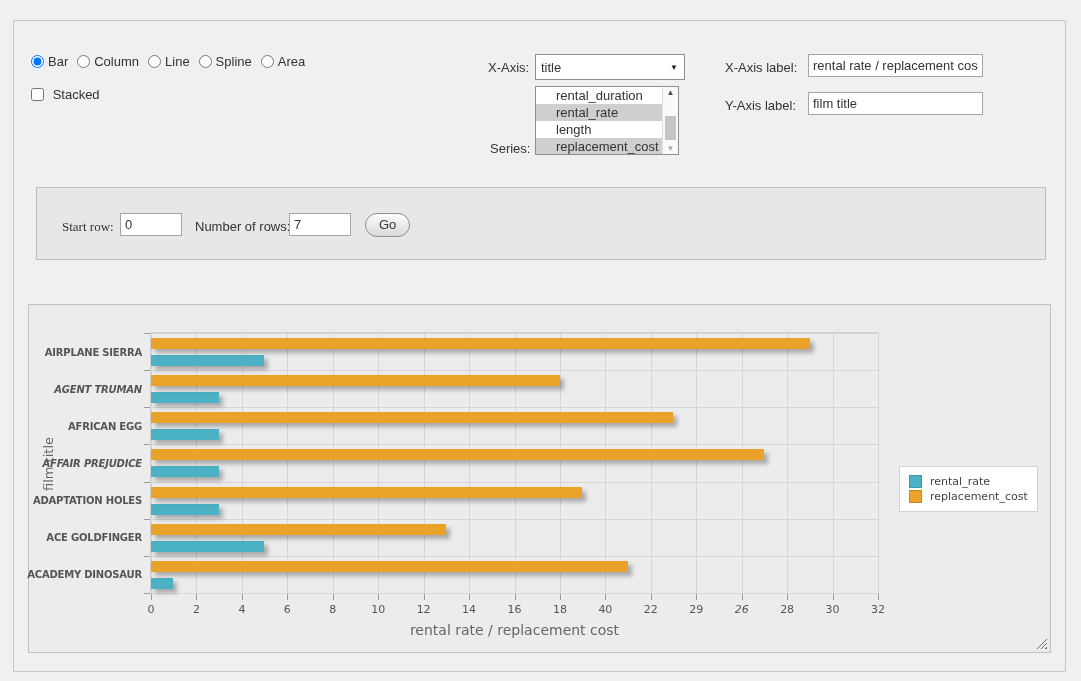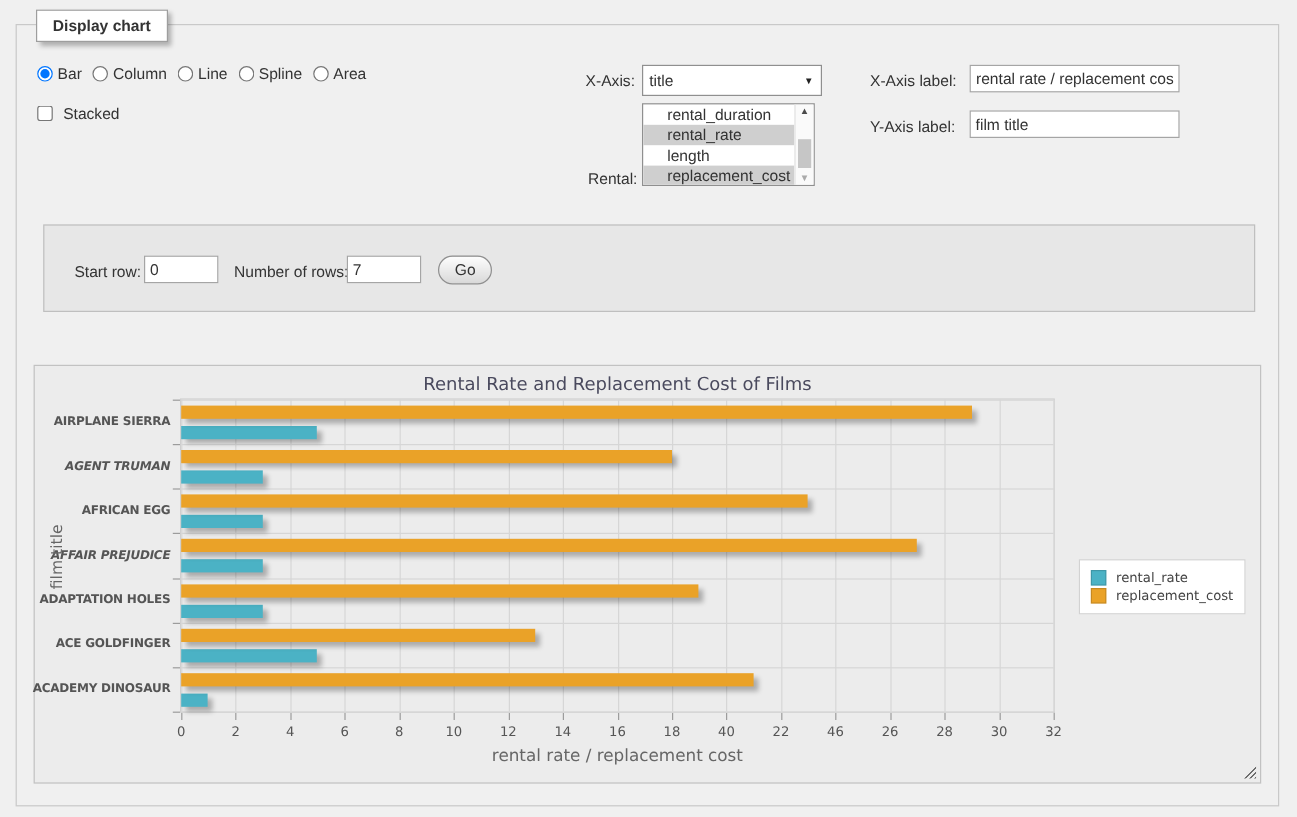--- a/index.html
+++ b/index.html
@@ -66,21 +66,21 @@
   .xlabel-text { position:absolute; left:711px; top:39px; }
   .xlabel-input { position:absolute; left:794px; top:33px; width:175px; }
   .ylabel-text { position:absolute; left:711px; top:77px; }
   .ylabel-input { position:absolute; left:794px; top:71px; width:175px; }
 
   
   .rows-panel {
     position:absolute; left:22px; top:166px; width:1010px; height:73px;
     background:#e7e7e7; border:1px solid #bfbfbf;
   }
-  .rows-panel .lbl-start { position:absolute; left:25px; top:31px; }
+  .rows-panel .lbl-start { position:absolute; left:25px; top:31px;font-family:Liberation Serif, serif; }
   .rows-panel .inp-start { position:absolute; left:83px; top:25px; width:62px; }
   .rows-panel .lbl-num   { position:absolute; left:158px; top:31px; }
   .rows-panel .inp-num   { position:absolute; left:252px; top:25px; width:62px; }
   .go-button {
     position:absolute; left:328px; top:25px; height:24px; padding:0 13px;
     border:1px solid #8f8f8f; border-radius:12px;
     background:linear-gradient(#fdfdfd,#d9d9d9);
     font-family:"Liberation Sans",sans-serif; font-size:13px; color:#333;
     line-height:22px; cursor:default;
   }
@@ -131,39 +131,38 @@
     position:absolute; right:3px; bottom:3px; width:11px; height:11px;
     background:repeating-linear-gradient(135deg, transparent 0 2px, #6d6d6d 2px 3px);
     clip-path:polygon(100% 0, 100% 100%, 0 100%);
   }
 </style>
 </head>
 <body>
 
 <div class="page">
   <div class="fieldset">
-    <div class="legend-box">Display chart</div>
 
     <div class="radio-row" id="radio-row"><label><input type="radio" name="ctype" checked="" style=""><span>Bar</span></label><label><input type="radio" name="ctype" style=""><span>Column</span></label><label><input type="radio" name="ctype" style=""><span>Line</span></label><label><input type="radio" name="ctype" style=""><span>Spline</span></label><label><input type="radio" name="ctype" style=""><span>Area</span></label></div>
 
     <div class="stacked-row">
       <label>
         <input type="checkbox" id="stacked-cb" style="">
         <span>Stacked</span>
       </label>
     </div>
 
 
     <span class="xaxis-label-text">X-Axis:</span>
     <div class="fake-select">
       <span>title</span>
       <span class="arrow">▼</span>
     </div>
 
-    <span class="series-label-text">Rental:</span>
+    <span class="series-label-text">Series:</span>
     <div class="listbox">
       <div id="series-list">
           <div class="list-item">rental_duration</div>
           <div class="list-item selected">rental_rate</div>
           <div class="list-item">length</div>
           <div class="list-item selected">replacement_cost</div>
         </div>
       <div class="scrollbar">
         <div class="sb-up">▲</div>
         <div class="sb-thumb"></div>
@@ -179,21 +178,20 @@
 
     <div class="rows-panel">
       <span class="lbl-start">Start row:</span>
       <input type="text" class="inp-start" value="0" style="">
       <span class="lbl-num">Number of rows:</span>
       <input type="text" class="inp-num" value="7" style="">
       <button class="go-button">Go</button>
     </div>
 
     <div class="chart-box">
-      <div class="chart-title">Rental Rate and Replacement Cost of Films</div>
       <div class="plot" id="plot">
           <div class="vgrid" style="left: 0%;"></div>
           <div class="xtickstub" style="left: 0%;"></div>
           <div class="xticklabel" style="left: 0%;">0</div>
           <div class="vgrid" style="left: 6.25%;"></div>
           <div class="xtickstub" style="left: 6.25%;"></div>
           <div class="xticklabel" style="left: 6.25%;">2</div>
           <div class="vgrid" style="left: 12.5%;"></div>
           <div class="xtickstub" style="left: 12.5%;"></div>
           <div class="xticklabel" style="left: 12.5%;">4</div>
@@ -219,24 +217,24 @@
           <div class="xtickstub" style="left: 56.25%;"></div>
           <div class="xticklabel" style="left: 56.25%;">18</div>
           <div class="vgrid" style="left: 62.5%;"></div>
           <div class="xtickstub" style="left: 62.5%;"></div>
           <div class="xticklabel" style="left: 62.5%;">40</div>
           <div class="vgrid" style="left: 68.75%;"></div>
           <div class="xtickstub" style="left: 68.75%;"></div>
           <div class="xticklabel" style="left: 68.75%;">22</div>
           <div class="vgrid" style="left: 75%;"></div>
           <div class="xtickstub" style="left: 75%;"></div>
-          <div class="xticklabel" style="left: 75%;">46</div>
+          <div class="xticklabel" style="left: 75%;">29</div>
           <div class="vgrid" style="left: 81.25%;"></div>
           <div class="xtickstub" style="left: 81.25%;"></div>
-          <div class="xticklabel" style="left: 81.25%;">26</div>
+          <div class="xticklabel" style="left: 81.25%; font-style: italic;">26</div>
           <div class="vgrid" style="left: 87.5%;"></div>
           <div class="xtickstub" style="left: 87.5%;"></div>
           <div class="xticklabel" style="left: 87.5%;">28</div>
           <div class="vgrid" style="left: 93.75%;"></div>
           <div class="xtickstub" style="left: 93.75%;"></div>
           <div class="xticklabel" style="left: 93.75%;">30</div>
           <div class="vgrid" style="left: 100%;"></div>
           <div class="xtickstub" style="left: 100%;"></div>
           <div class="xticklabel" style="left: 100%;">32</div>
           <div class="hgrid" style="top: 0px;"></div>

